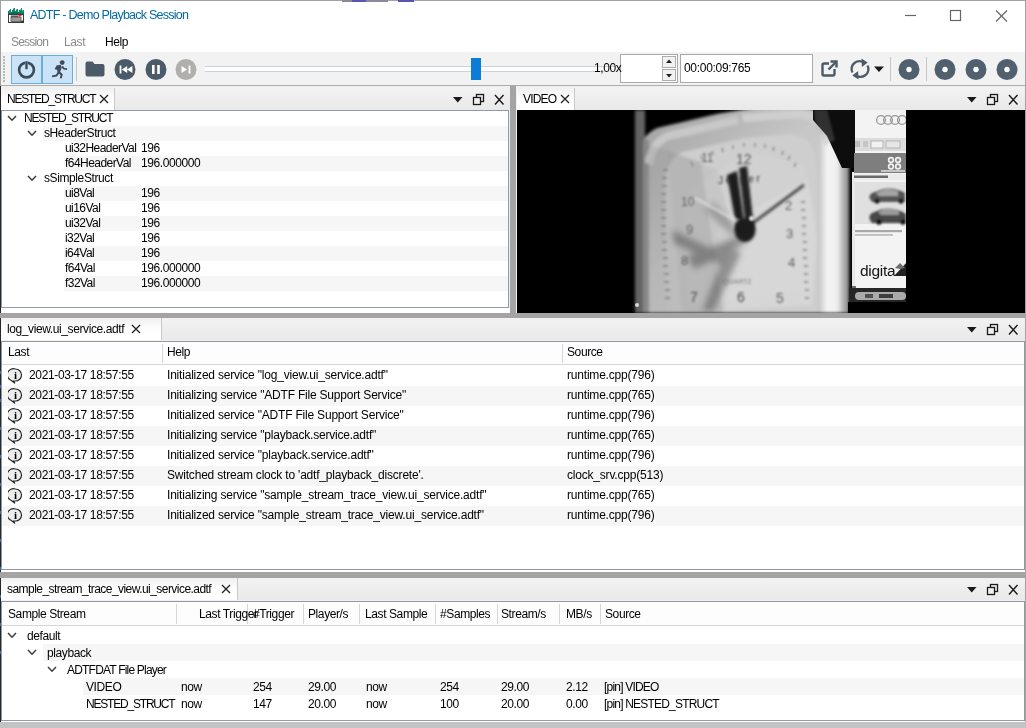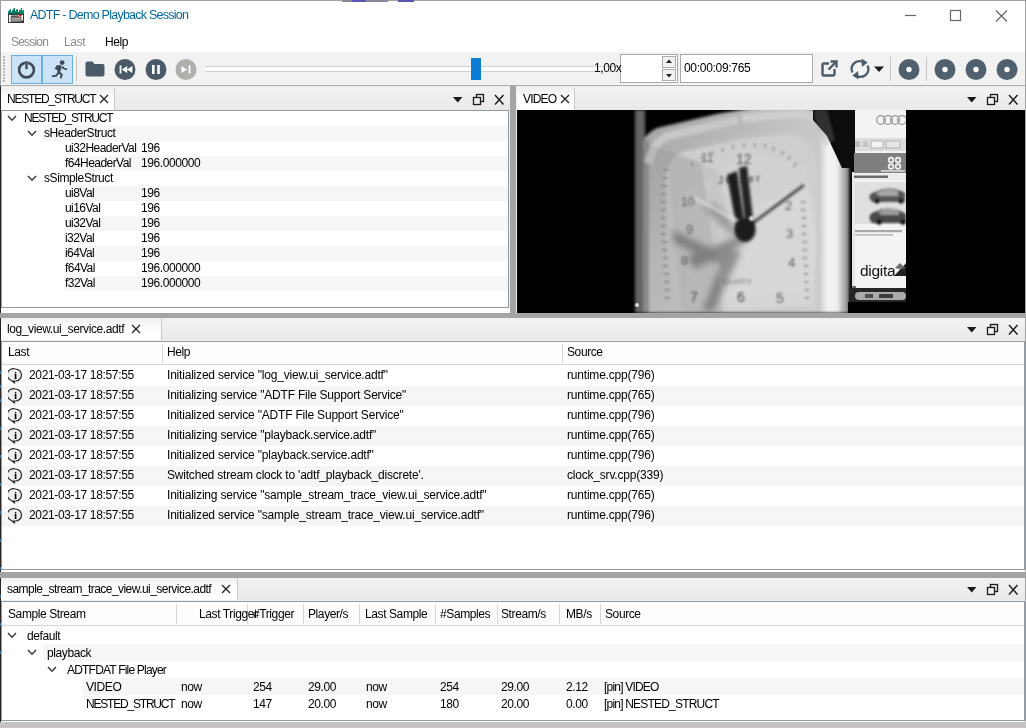--- a/index.html
+++ b/index.html
@@ -445,21 +445,21 @@
 <div class="txt" style="left:29px;top:449px;letter-spacing:-0.35px">2021-03-17 18:57:55</div>
 <div class="txt" style="left:167px;top:449px;letter-spacing:-0.2px">Initialized service "playback.service.adtf"</div>
 <div class="txt" style="left:567px;top:449px;letter-spacing:-0.2px">runtime.cpp(796)</div>
 <div class="abs" style="left:2px;top:466px;width:1022px;height:20px;background:#f6f6f6"></div>
 <svg class="abs" style="left:8px;top:468px" width="15" height="16" viewBox="0 0 15 16">
 <path d="M7.5 1 a6 6 0 0 1 0 12 l-1.8 0 1.2 2.4 -3.6-2.9 a6 6 0 0 1 4.2-11.5 Z" fill="#ededed" stroke="#2a2a2a" stroke-width="1.2"></path>
 <text x="7.5" y="11" font-family="Liberation Serif,serif" font-size="11" font-weight="bold" text-anchor="middle" fill="#000">i</text>
 </svg>
 <div class="txt" style="left:29px;top:469px;letter-spacing:-0.35px">2021-03-17 18:57:55</div>
 <div class="txt" style="left:167px;top:469px;letter-spacing:-0.2px">Switched stream clock to 'adtf_playback_discrete'.</div>
-<div class="txt" style="left:567px;top:469px;letter-spacing:-0.2px">clock_srv.cpp(339)</div>
+<div class="txt" style="left:567px;top:469px;letter-spacing:-0.2px">clock_srv.cpp(513)</div>
 <svg class="abs" style="left:8px;top:488px" width="15" height="16" viewBox="0 0 15 16">
 <path d="M7.5 1 a6 6 0 0 1 0 12 l-1.8 0 1.2 2.4 -3.6-2.9 a6 6 0 0 1 4.2-11.5 Z" fill="#ededed" stroke="#2a2a2a" stroke-width="1.2"></path>
 <text x="7.5" y="11" font-family="Liberation Serif,serif" font-size="11" font-weight="bold" text-anchor="middle" fill="#000">i</text>
 </svg>
 <div class="txt" style="left:29px;top:489px;letter-spacing:-0.35px">2021-03-17 18:57:55</div>
 <div class="txt" style="left:167px;top:489px;letter-spacing:-0.2px">Initializing service "sample_stream_trace_view.ui_service.adtf"</div>
 <div class="txt" style="left:567px;top:489px;letter-spacing:-0.2px">runtime.cpp(765)</div>
 <div class="abs" style="left:2px;top:506px;width:1022px;height:20px;background:#f6f6f6"></div>
 <svg class="abs" style="left:8px;top:508px" width="15" height="16" viewBox="0 0 15 16">
 <path d="M7.5 1 a6 6 0 0 1 0 12 l-1.8 0 1.2 2.4 -3.6-2.9 a6 6 0 0 1 4.2-11.5 Z" fill="#ededed" stroke="#2a2a2a" stroke-width="1.2"></path>
@@ -521,15 +521,15 @@
 <div class="txt " style="left:366px;top:681px">now</div>
 <div class="txt " style="left:440px;top:681px">254</div>
 <div class="txt " style="left:501px;top:681px">29.00</div>
 <div class="txt " style="left:566px;top:681px">2.12</div>
 <div class="txt ls8" style="left:604px;top:681px">[pin] VIDEO</div>
 <div class="txt ls12" style="left:86px;top:698px">NESTED_STRUCT</div>
 <div class="txt " style="left:181px;top:698px">now</div>
 <div class="txt " style="left:253px;top:698px">147</div>
 <div class="txt " style="left:308px;top:698px">20.00</div>
 <div class="txt " style="left:366px;top:698px">now</div>
-<div class="txt " style="left:440px;top:698px">180</div>
+<div class="txt " style="left:440px;top:698px">100</div>
 <div class="txt " style="left:501px;top:698px">20.00</div>
 <div class="txt " style="left:566px;top:698px">0.00</div>
 <div class="txt ls8" style="left:604px;top:698px">[pin] NESTED_STRUCT</div>
 </body></html>

